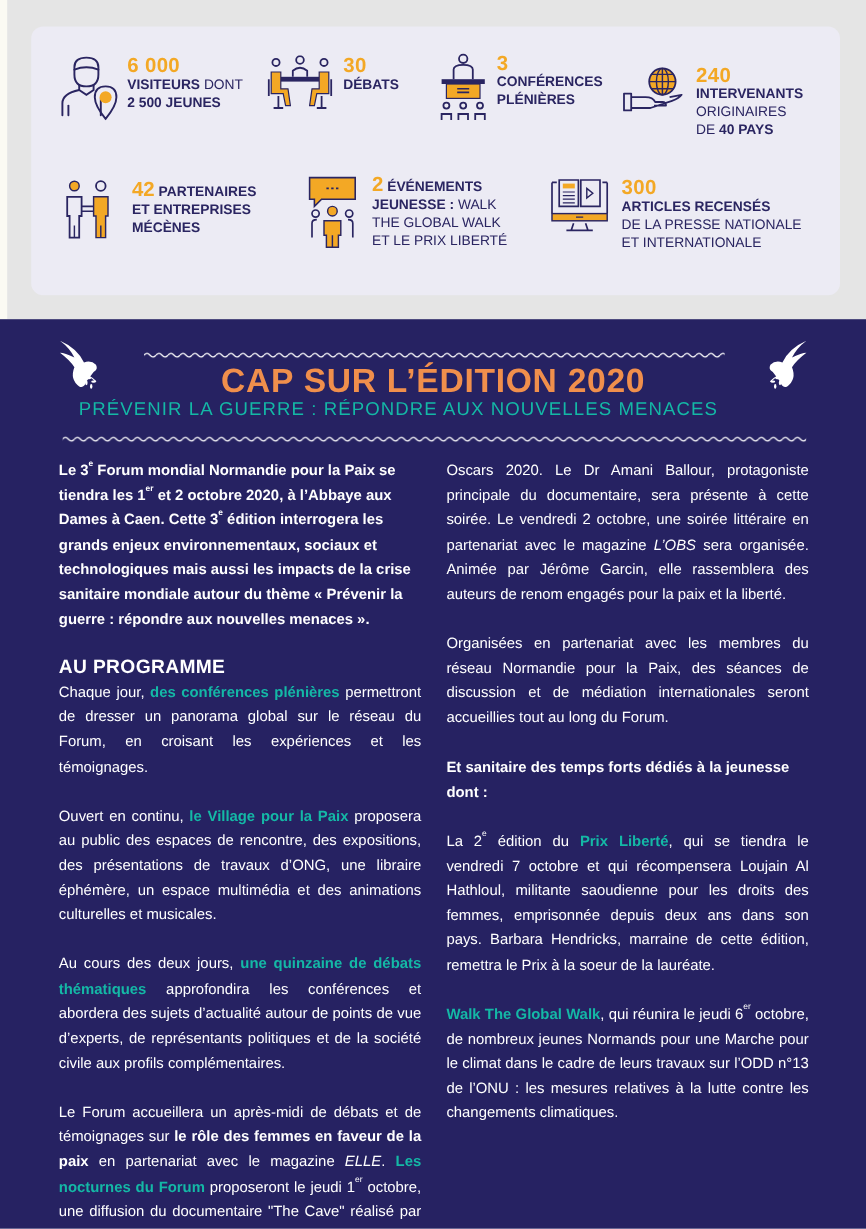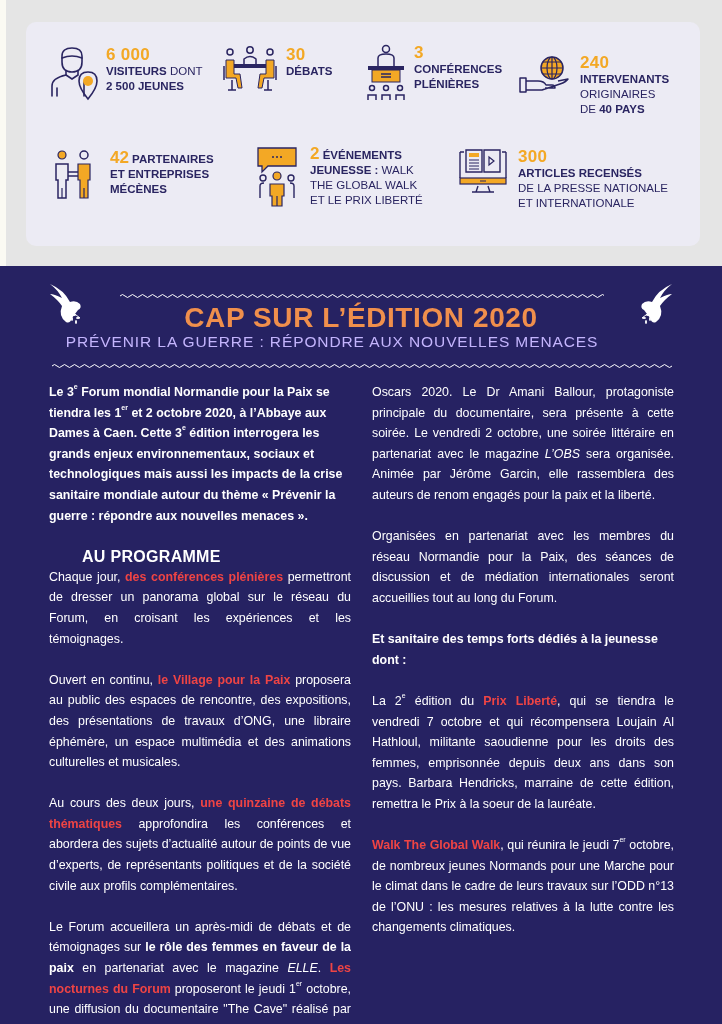--- a/index.html
+++ b/index.html
@@ -12,27 +12,27 @@
   .stat .ic { flex: 0 0 auto; }
   .stat .txt { font-size: 11.5px; line-height: 15px; color: #2a2561; text-transform: uppercase; }
   .stat .num { color: #f3a825; font-weight: bold; font-size: 17px; line-height: 18px; letter-spacing: 0.3px; }
   .stat b { font-weight: bold; }
   .stat .inl-num { color: #f3a825; font-weight: bold; font-size: 17px; }
 
   .dark { position: absolute; left: 0; top: 266px; width: 722px; height: 758px; background: #262262; }
   .wave { position: absolute; height: 8px; }
   .dove { position: absolute; }
   .title { position: absolute; left: 0; width: 722px; top: 36px; text-align: center; color: #f08f4c; font-weight: bold; font-size: 28px; letter-spacing: 0.6px; }
-  .subtitle { position: absolute; left: 0; width: 664px; top: 67px; text-align: center; color: #c4b5fd; font-size: 15.5px; letter-spacing: 0.9px; }
+  .subtitle { position: absolute; left: 0; width: 664px; top: 67px; text-align: center; color: #14b8a6; font-size: 15.5px; letter-spacing: 0.9px; }
   .col { position: absolute; color: #ffffff; font-size: 12.4px; line-height: 20.6px; }
   .col p { margin-bottom: 20.6px; }
   .col .bold { font-weight: bold; }
-  .col .hl { color: #ef4444; font-weight: bold; }
+  .col .hl { color: #14b8a6; font-weight: bold; }
   .col .em { font-style: italic; }
-  .col h2 { font-size: 16px; font-weight: bold; line-height: 20px; margin-top: 0; letter-spacing: 0.3px; margin-left: 33px; }
+  .col h2 { font-size: 16px; font-weight: bold; line-height: 20px; margin-top: 0; letter-spacing: 0.3px; }
   sup { font-size: 7px; vertical-align: top; line-height: 10px; }
   .just { text-align: justify; }
 </style>
 </head>
 <body>
 
 <div class="top-area">
   <div class="left-edge"></div>
   <div class="stats-card">
 
@@ -234,16 +234,16 @@
 
   <div class="col" style="left:372px;top:116px;width:302px;">
     <p class="just"><span>Oscars 2020. Le Dr Amani Ballour, protagoniste principale du documentaire, sera présente à cette soirée. Le vendredi 2 octobre, une soirée littéraire en partenariat avec le magazine </span><span class="em">L’OBS</span><span> sera organisée. Animée par Jérôme Garcin, elle rassemblera des auteurs de renom engagés pour la paix et la liberté.</span></p>
 
     <p class="just">Organisées en partenariat avec les membres du réseau Normandie pour la Paix, des séances de discussion et de médiation internationales seront accueillies tout au long du Forum.</p>
 
     <p class="bold">Et sanitaire des temps forts dédiés à la jeunesse dont :</p>
 
     <p class="just"><span>La 2</span><sup>e</sup><span> édition du </span><span class="hl">Prix Liberté</span><span>, qui se tiendra le vendredi 7 octobre et qui récompensera Loujain Al Hathloul, militante saoudienne pour les droits des femmes, emprisonnée depuis deux ans dans son pays. Barbara Hendricks, marraine de cette édition, remettra le Prix à la soeur de la lauréate.</span></p>
 
-    <p class="just"><span class="hl">Walk The Global Walk</span><span>, qui réunira le jeudi 7</span><sup>er</sup><span> octobre, de nombreux jeunes Normands pour une Marche pour le climat dans le cadre de leurs travaux sur l’ODD n°13 de l’ONU : les mesures relatives à la lutte contre les changements climatiques.</span></p>
+    <p class="just"><span class="hl">Walk The Global Walk</span><span>, qui réunira le jeudi 6</span><sup>er</sup><span> octobre, de nombreux jeunes Normands pour une Marche pour le climat dans le cadre de leurs travaux sur l’ODD n°13 de l’ONU : les mesures relatives à la lutte contre les changements climatiques.</span></p>
 
   </div>
 </div>
 
 </body></html>

